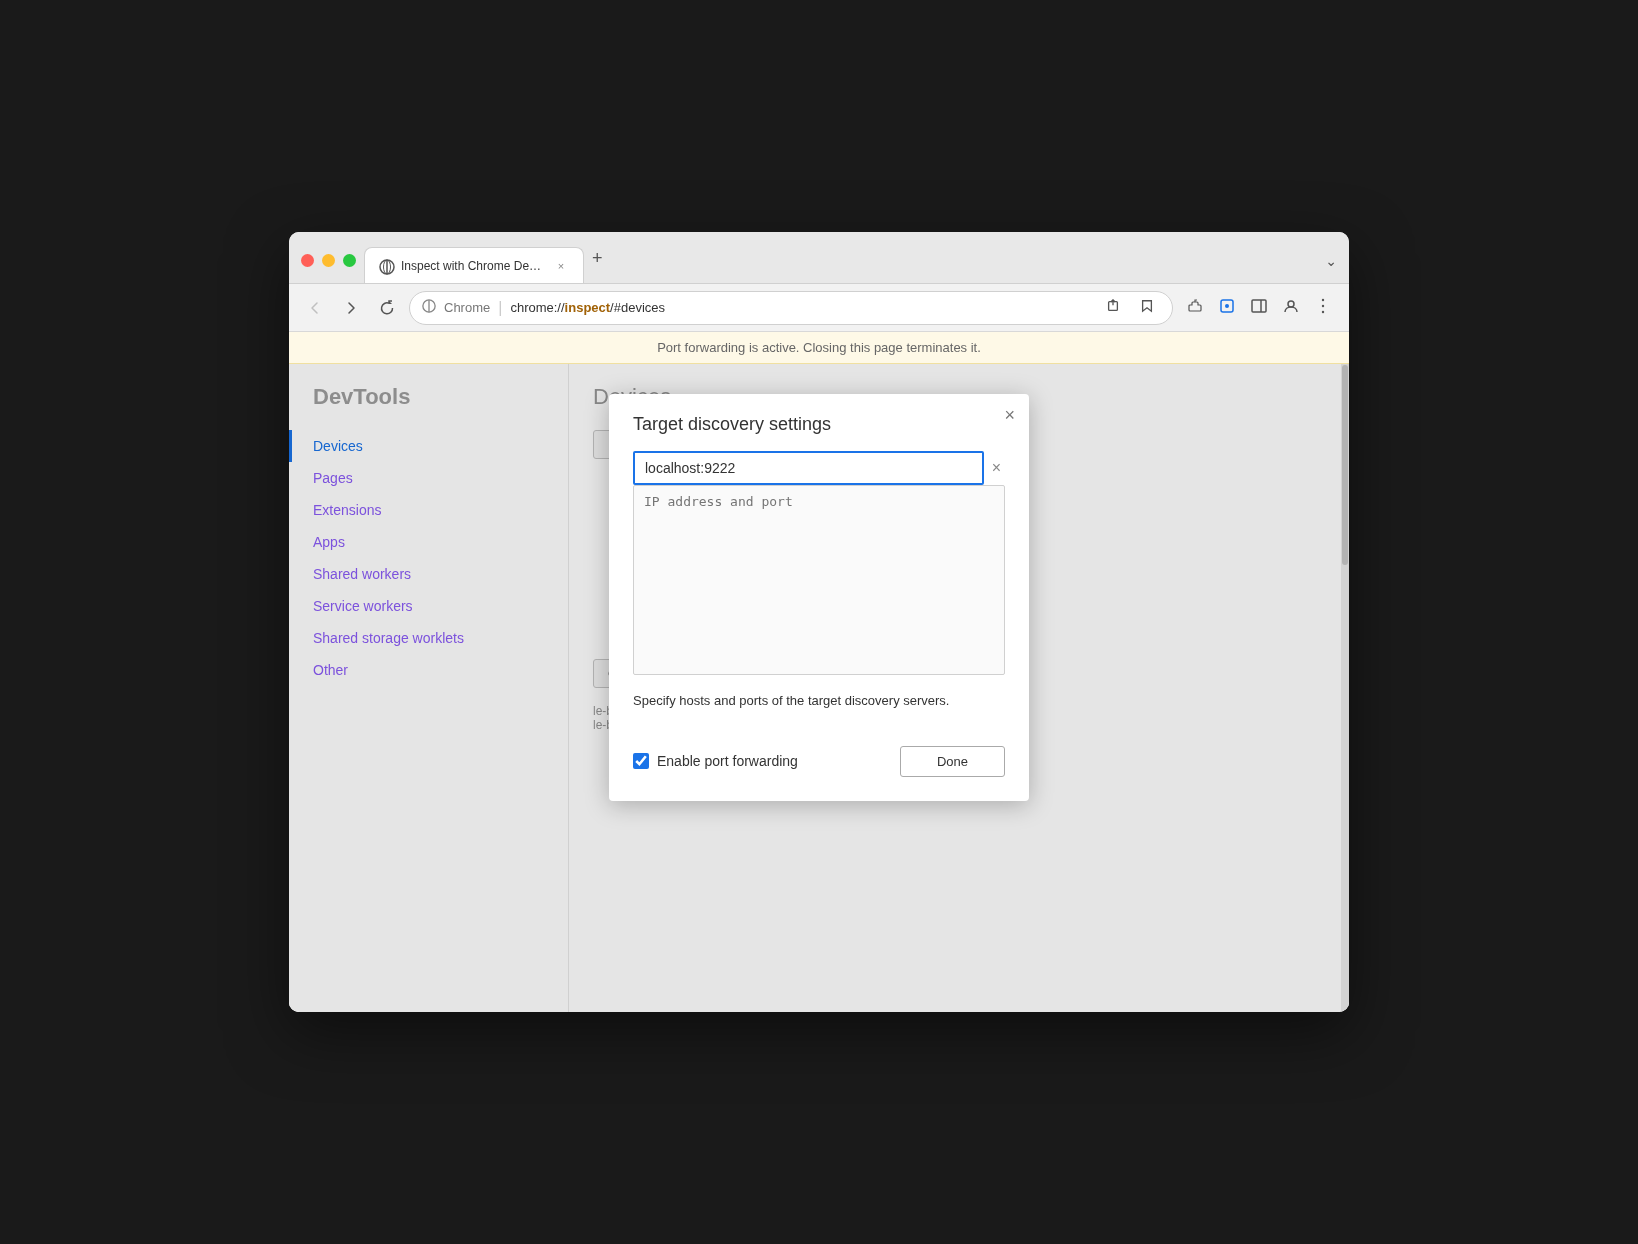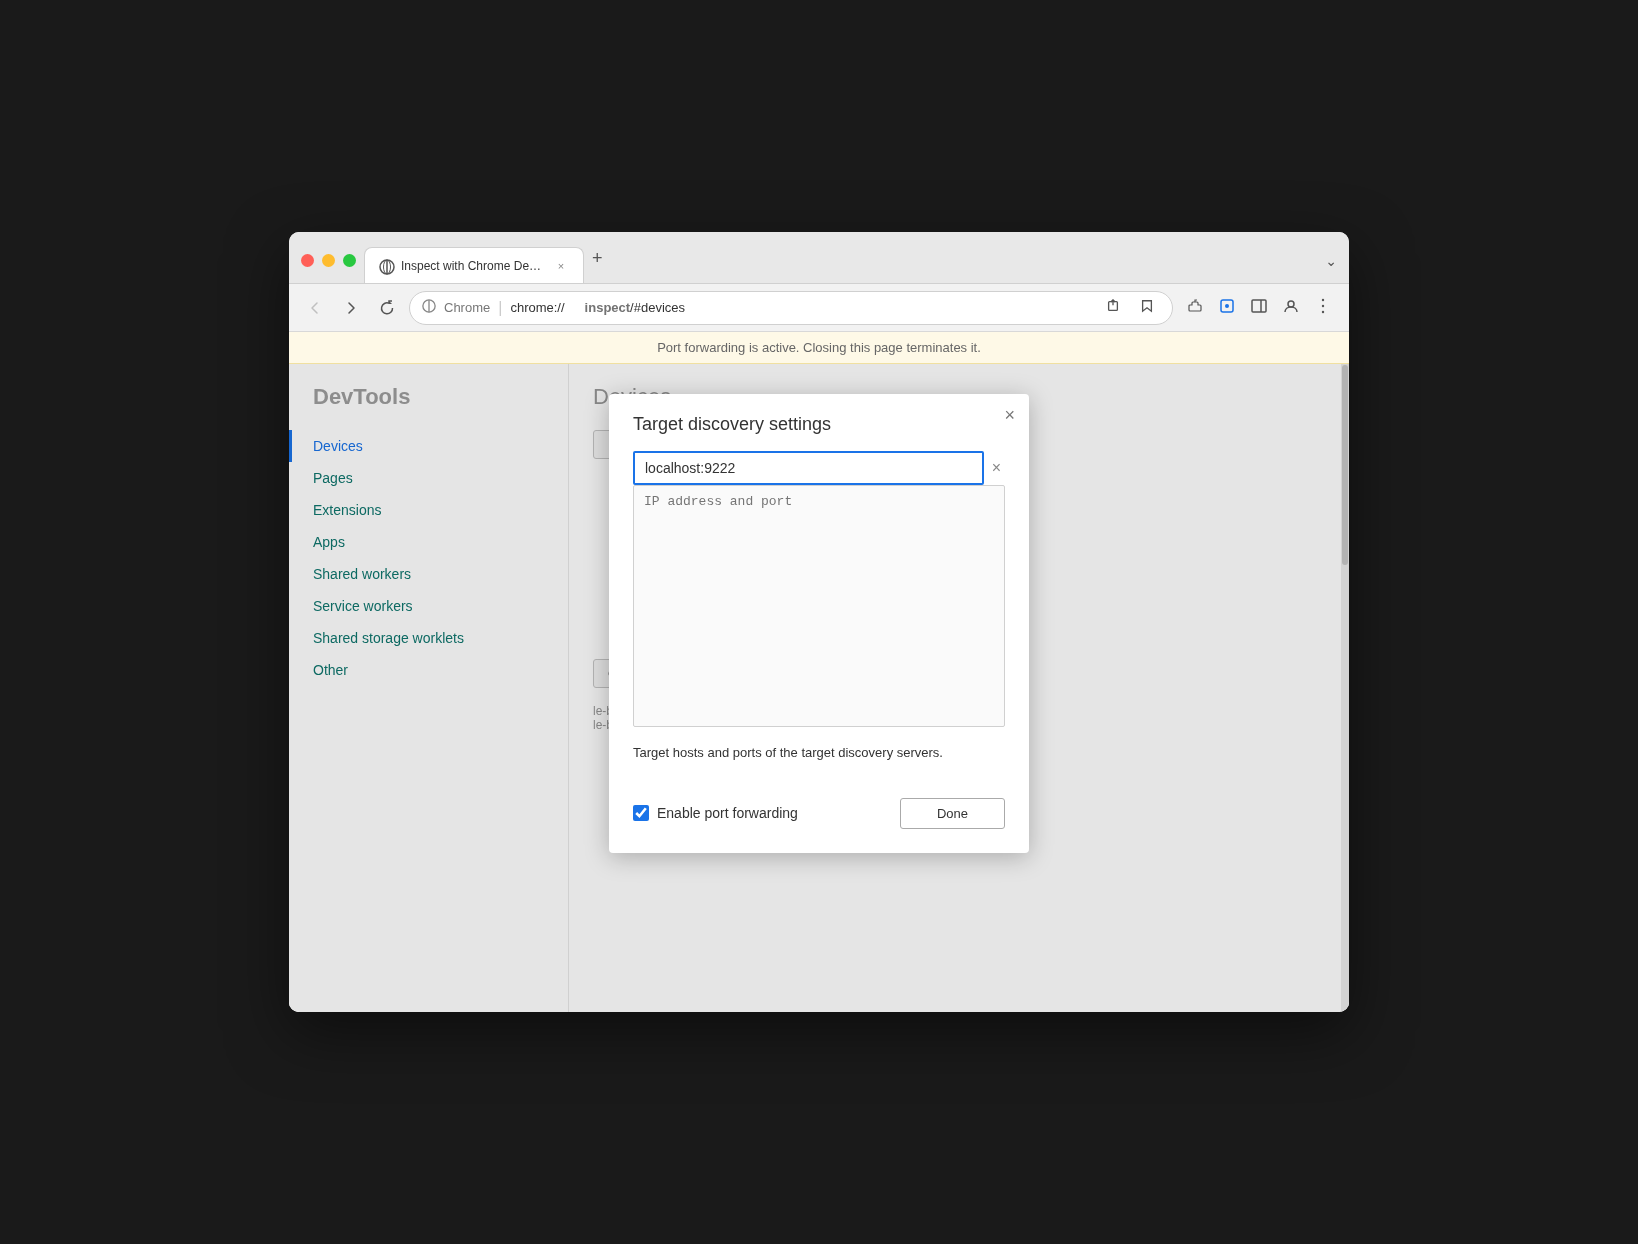--- a/index.html
+++ b/index.html
@@ -175,22 +175,21 @@
       font-size: 16px;
     }
 
     .address-bar-url {
       font-size: 13px;
       color: #333;
       flex: 1;
     }
 
     .address-bar-url strong {
-      color: #737373;
-      margin-left: 20px;
+      color: #a16207;
     }
 
     .nav-icons {
       display: flex;
       align-items: center;
       gap: 4px;
     }
 
     .nav-icon-btn {
       background: transparent;
@@ -235,21 +234,21 @@
       font-size: 22px;
       color: #9e9e9e;
       padding: 0 24px 20px;
       font-weight: 700;
     }
 
     .sidebar-item {
       padding: 8px 24px;
       font-size: 14px;
       cursor: pointer;
-      color: #0f766e;
+      color: #8b5cf6;
       transition: background 0.1s;
     }
     .sidebar-item.active {
       color: #1a73e8;
       border-left: 3px solid #1a73e8;
       padding-left: 21px;
     }
 
     
     .content-area {
@@ -406,24 +405,23 @@
 
     .modal-textarea {
       width: 100%;
       border: 1px solid #d0d0d0;
       border-radius: 2px;
       padding: 8px 10px;
       font-size: 13px;
       color: #9e9e9e;
       resize: none;
       outline: none;
-      height: 242px;
+      height: 190px;
       margin-bottom: 12px;
       background: #fafafa;
-      font-family: Liberation Mono, monospace;
     }
 
     .modal-description {
       font-size: 13px;
       color: #333;
       margin-bottom: 16px;
       line-height: 1.5;
     }
 
     .modal-footer {
@@ -618,21 +616,21 @@
         <div class="modal-title">Target discovery settings</div>
 
         <div class="modal-input-row">
           <input type="text" class="modal-input" value="localhost:9222" style="">
           <button class="modal-input-clear">×</button>
         </div>
 
         <textarea class="modal-textarea" placeholder="IP address and port" style=""></textarea>
 
         <div class="modal-description">
-          <span>Target hosts and ports of the target
+          <span>Specify hosts and ports of the target
 discovery servers.</span>
         </div>
 
         <div class="modal-footer">
           <label class="checkbox-label">
             <input type="checkbox" class="checkbox-input" checked="" style="">
             <span>Enable port forwarding</span>
           </label>
           <button class="done-btn">Done</button>
         </div>

